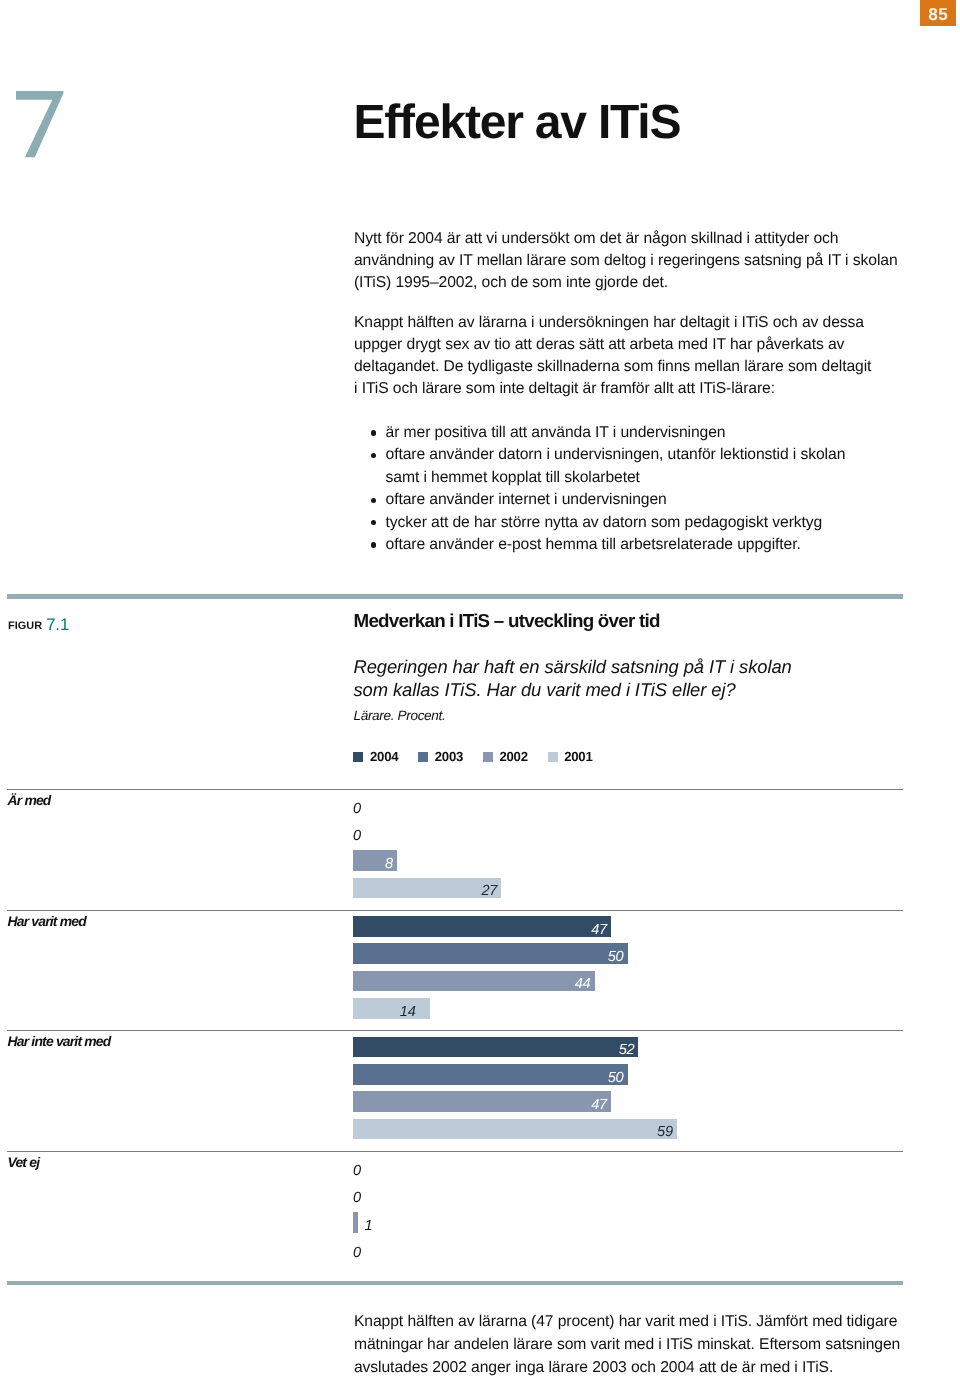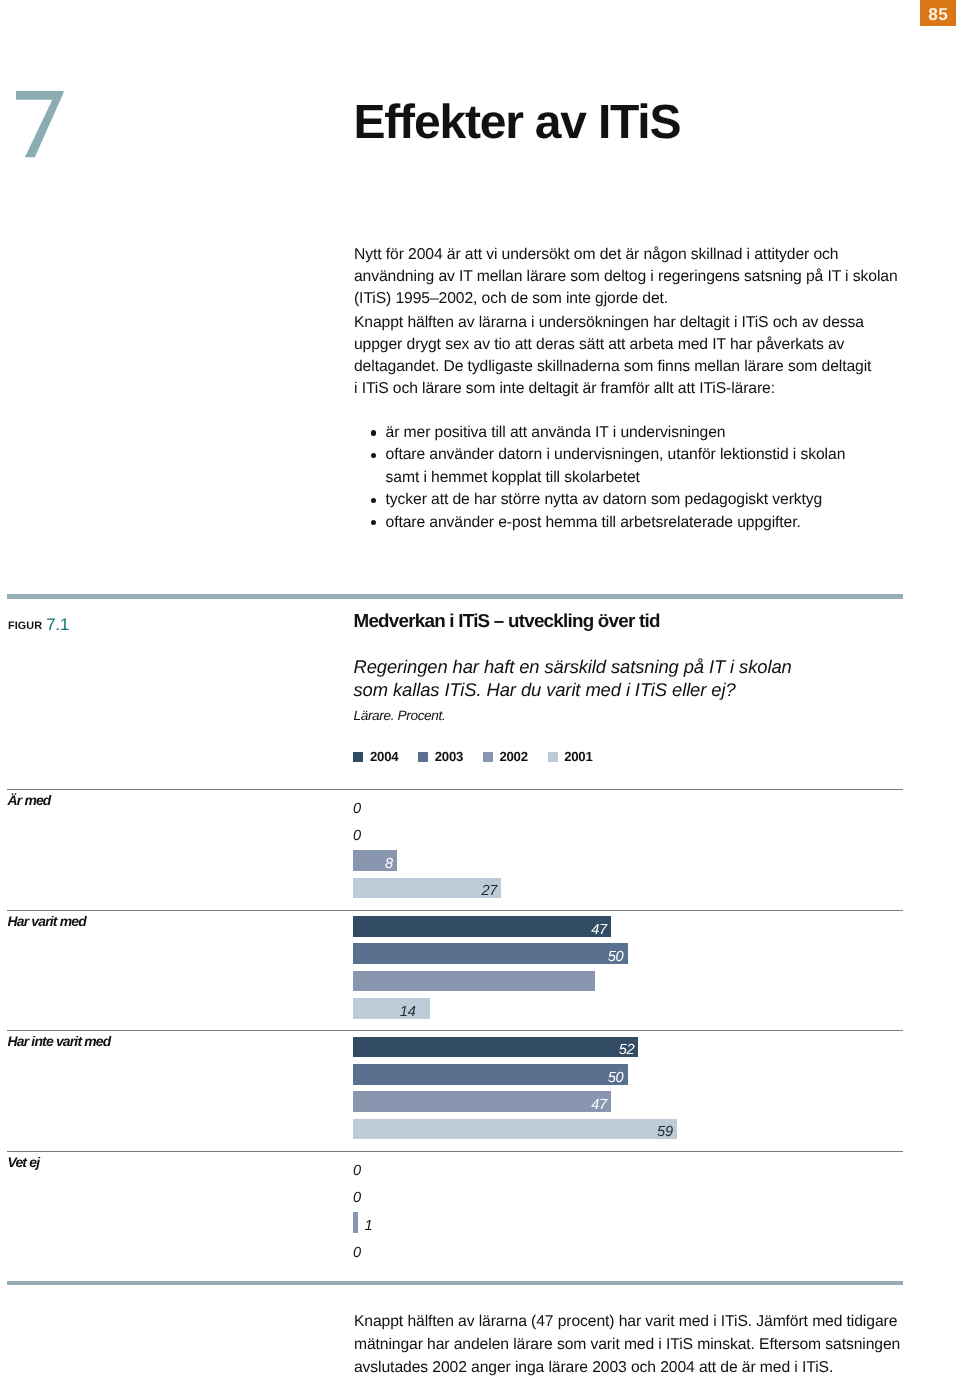--- a/index.html
+++ b/index.html
@@ -20,21 +20,21 @@
   
   #chapnum{position:absolute;left:16px;top:91px;width:52px;height:70px;}
   #chapnum-svg path{fill:#8BACB2;}
   #chaptitle{position:absolute;left:353.5px;top:99px;font-size:48px;font-weight:700;
              letter-spacing:-1.2px;line-height:1;margin:0;}
 
   
   .col{position:absolute;left:354px;width:556px;}
   .body-p{font-size:15.7px;line-height:22.2px;margin:0;letter-spacing:-0.1px;}
   .ln{display:block;white-space:pre;}
-  #p1{top:244px;}
+  #p1{top:228px;}
   #p2{top:311.5px;}
   ul.bullets{position:absolute;left:353.6px;top:406px;width:556px;margin:16px;padding:0;list-style:none;}
   ul.bullets li{font-size:15.7px;line-height:22.4px;letter-spacing:-0.1px;position:relative;padding-left:16px;}
   ul.bullets li::before{content:"";position:absolute;left:1px;top:8.4px;width:5.2px;height:5.2px;border-radius:50%;background:#151515;}
 
   
   #fig-rule-top{position:absolute;left:7px;top:594px;width:896px;height:5px;background:#94AEB3;}
   #fig-label{position:absolute;left:8px;top:617px;font-size:10.9px;font-weight:700;
              letter-spacing:.05px;color:#151515;line-height:13px;white-space:nowrap;}
   #fig-label .num{font-size:16.8px;font-weight:400;color:#0f766e;letter-spacing:-0.1px;
@@ -93,20 +93,23 @@
 
   <ul class="bullets" id="bullets">
       <li>
         <span class="ln">är mer positiva till att använda IT i undervisningen</span>
       </li>
       <li>
         <span class="ln">oftare använder datorn i undervisningen, utanför lektionstid i skolan</span>
         <span class="ln">samt i hemmet kopplat till skolarbetet</span>
       </li>
       <li>
+        <span class="ln">oftare använder internet i undervisningen</span>
+      </li>
+      <li>
         <span class="ln">tycker att de har större nytta av datorn som pedagogiskt verktyg</span>
       </li>
       <li>
         <span class="ln">oftare använder e-post hemma till arbetsrelaterade uppgifter.</span>
       </li>
     </ul>
 
   <div id="fig-rule-top"></div>
 
   <div id="fig-label"><span>FIGUR</span><span class="num">7.1</span></div>
@@ -160,21 +163,21 @@
         <div class="rowline" style="top: 5.6px;">
           <div class="bar" style="width: 258.03px; background: rgb(50, 76, 102);"></div>
           <span class="bval inside" style="left: 228.03px; width: 26px; text-align: right;">47</span>
         </div>
         <div class="rowline" style="top: 32.9px;">
           <div class="bar" style="width: 274.5px; background: rgb(89, 112, 142);"></div>
           <span class="bval inside" style="left: 244.5px; width: 26px; text-align: right;">50</span>
         </div>
         <div class="rowline" style="top: 60.3px;">
           <div class="bar" style="width: 241.56px; background: rgb(136, 150, 175);"></div>
-          <span class="bval inside" style="left: 211.56px; width: 26px; text-align: right; margin-top: 44px;">44</span>
+          <span class="bval inside" style="left: 211.56px; width: 26px; text-align: right;">44</span>
         </div>
         <div class="rowline" style="top: 87.5px;">
           <div class="bar" style="width: 76.86px; background: rgb(189, 203, 217);"></div>
           <span class="bval inside" style="left: 46.86px; width: 26px; color: rgb(28, 42, 56);">14</span>
         </div>
       </div>
       <div class="grp">
         <div class="glabel">Har inte varit med</div>
         <div class="rowline" style="top: 5.6px;">
           <div class="bar" style="width: 285.48px; background: rgb(50, 76, 102);"></div>

